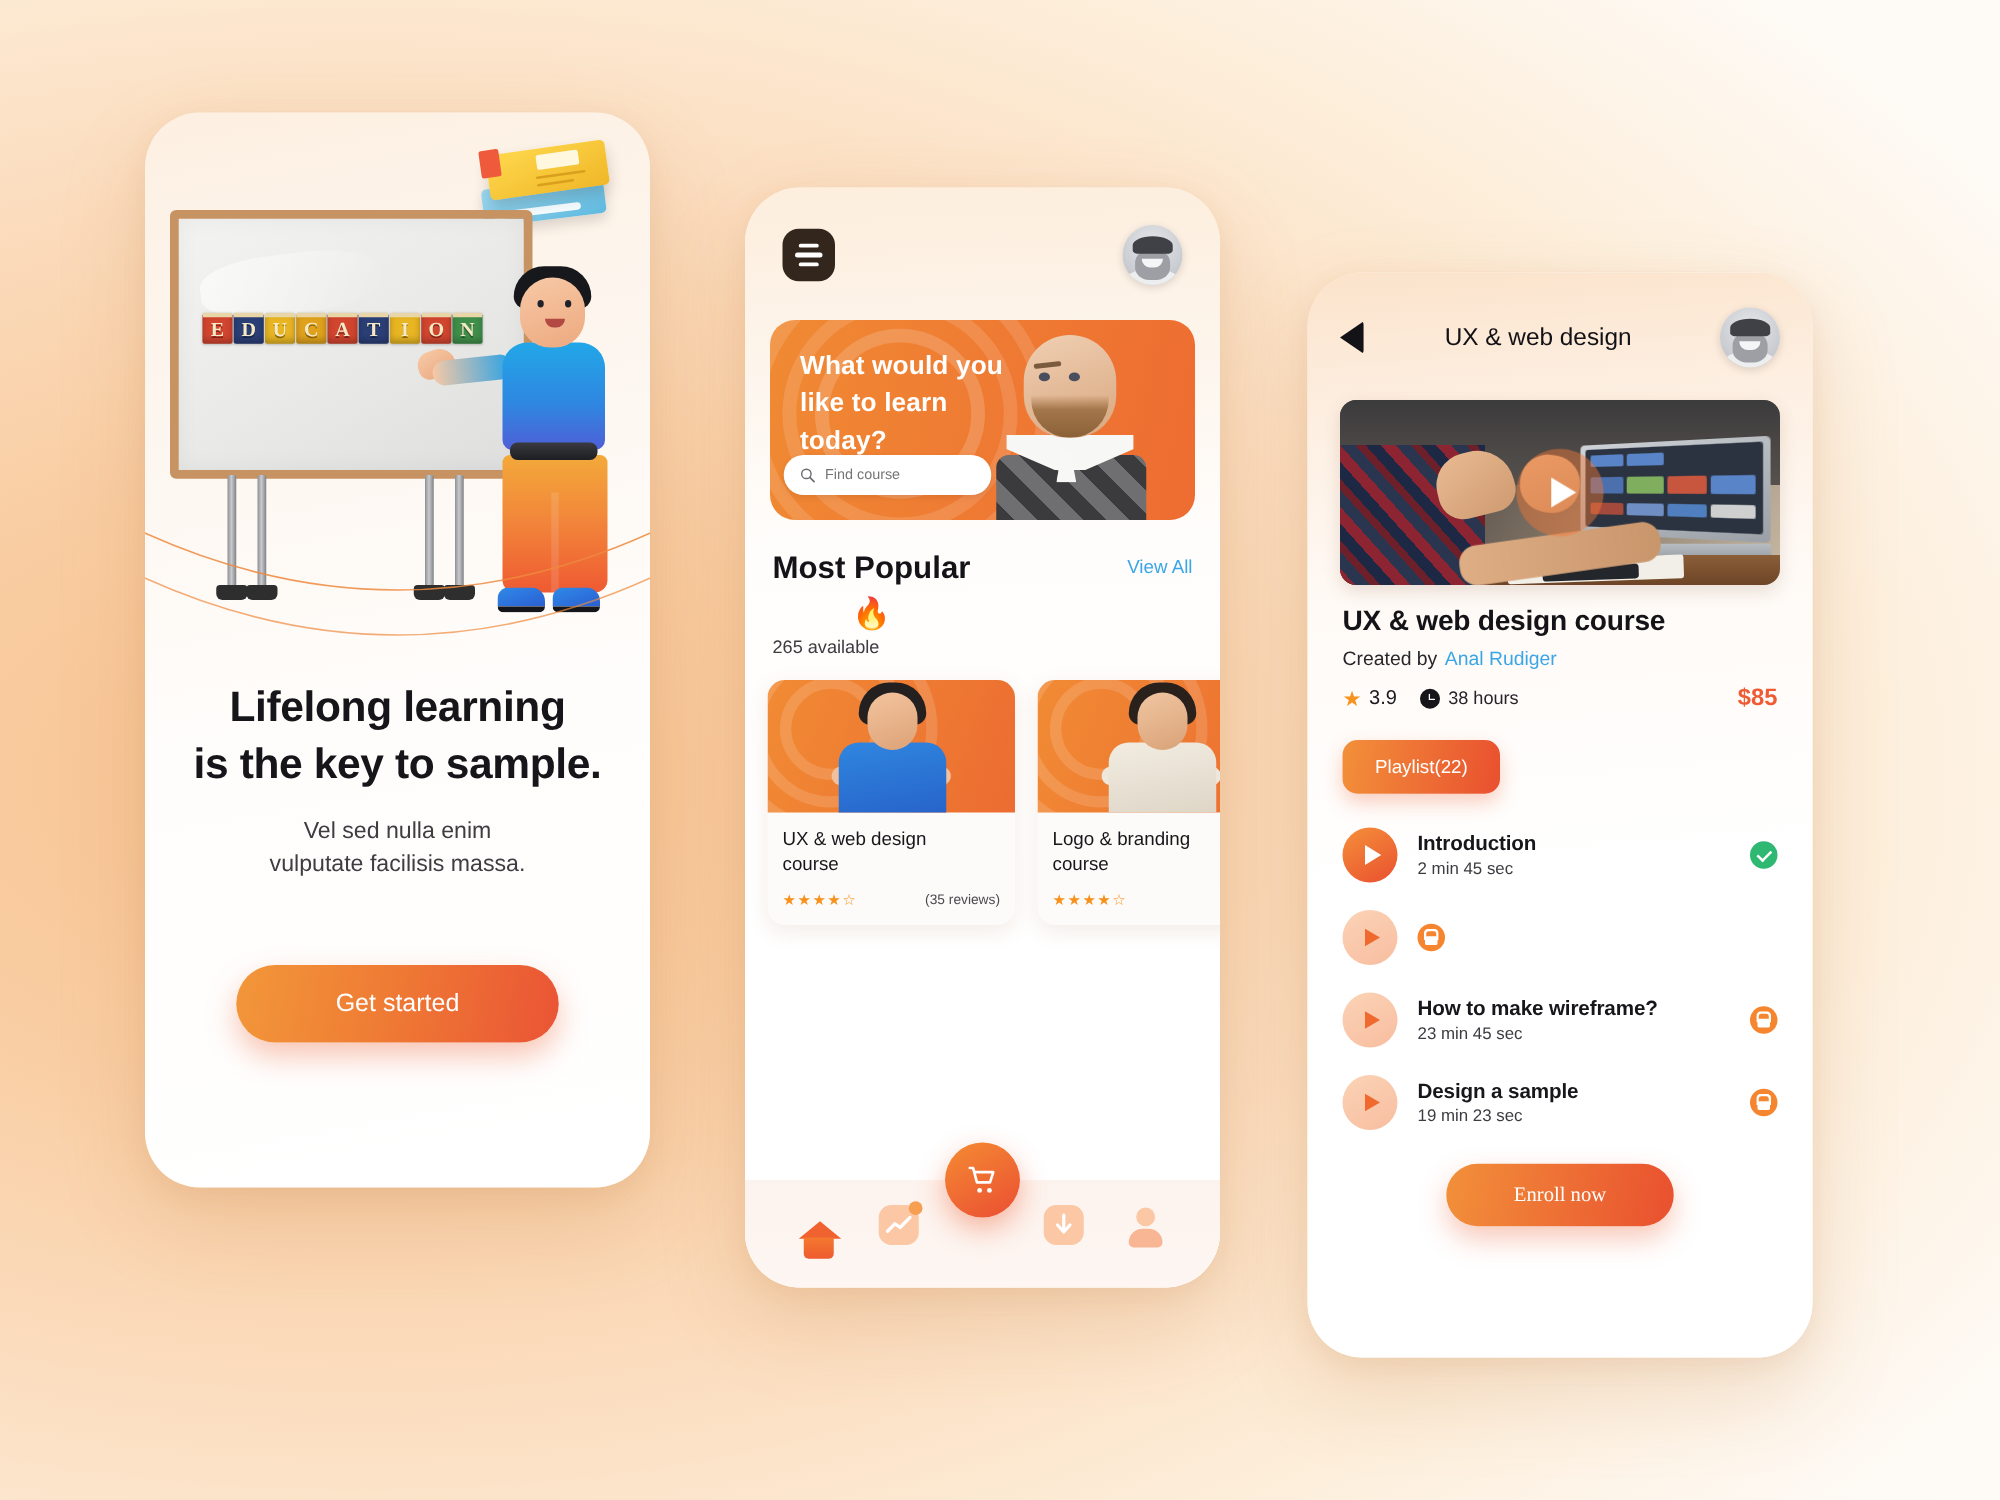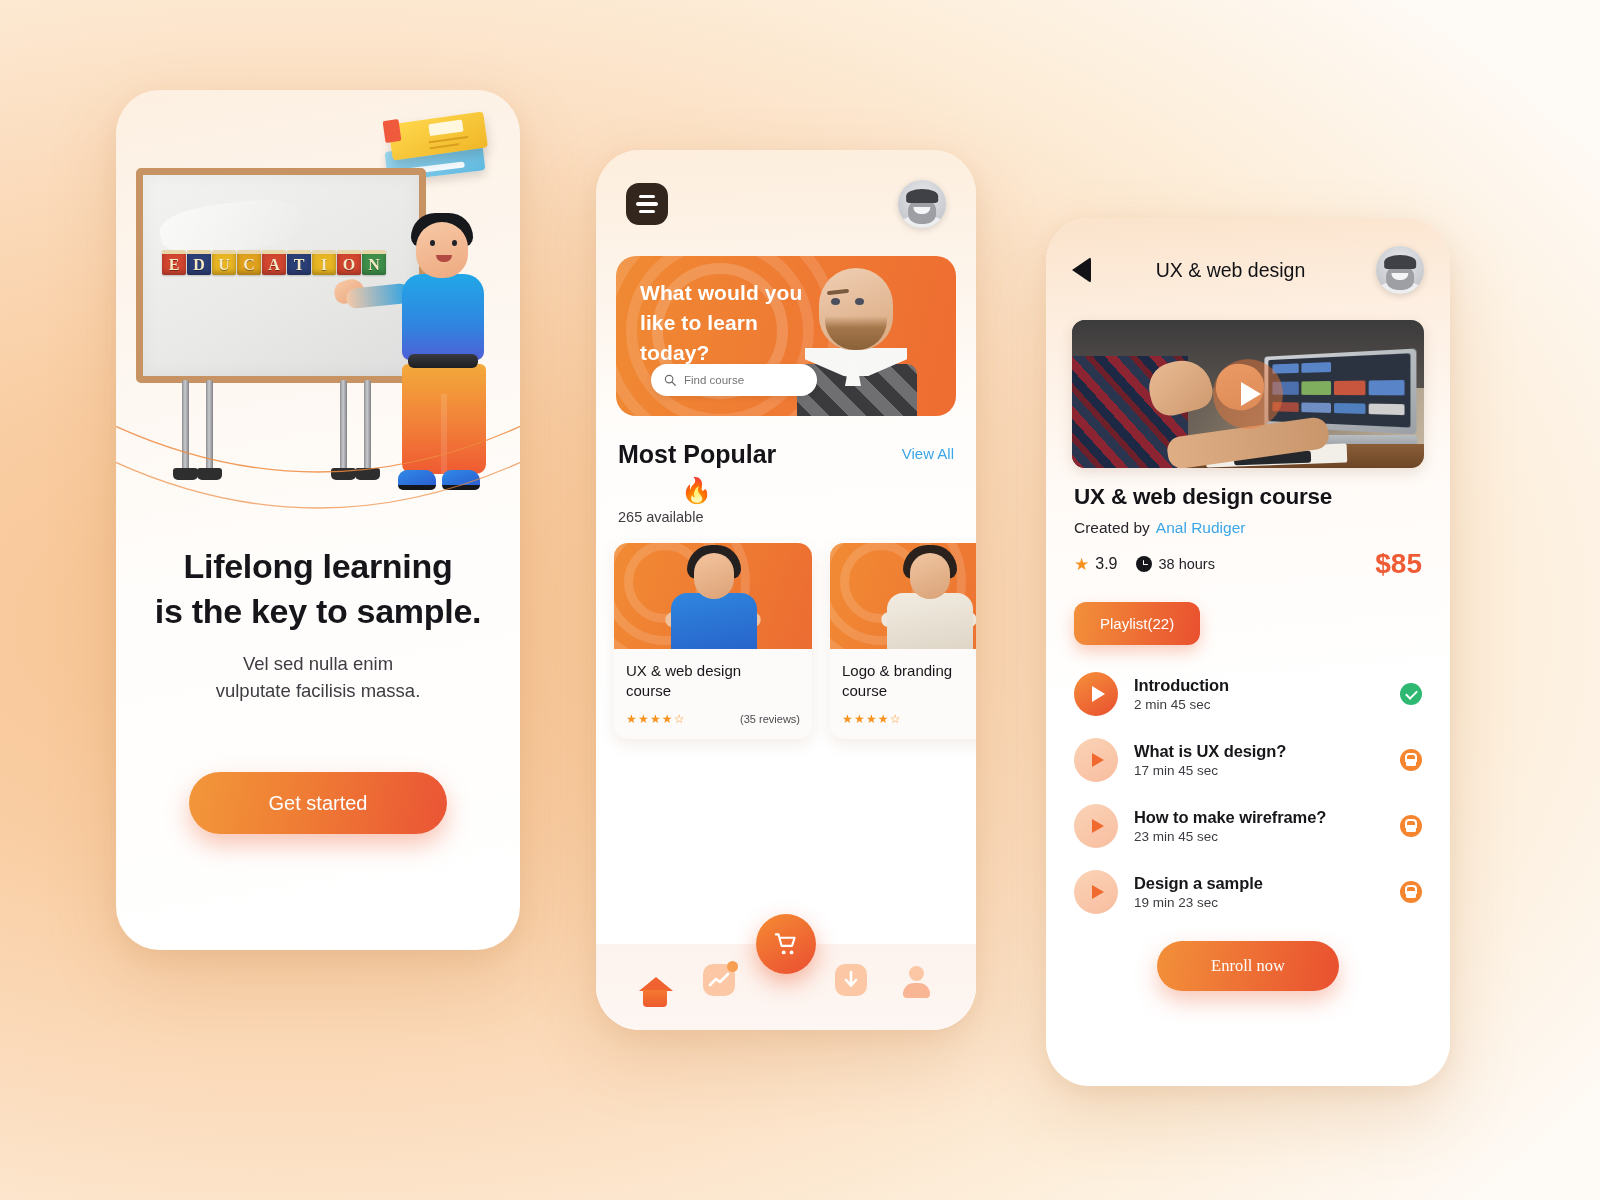--- a/index.html
+++ b/index.html
@@ -124,21 +124,21 @@
     background:#f4f5f6;border-radius:0 0 14px 14px;}
   .hero { margin: 28px 20px 0; height: 160px; border-radius: 20px; overflow: hidden; position: relative;
     background: linear-gradient(102deg,#f08a33 0%,#ef7d33 42%,#ee6c31 100%); }
   .hero .rings { position: absolute; right: 34%; top: -28%; width: 240px; height: 240px; }
   .hero .rings span { position: absolute; border: 11px solid rgba(255,255,255,.13); border-radius: 50%; }
   .hero .rings span:nth-child(1){ inset: 0; }
   .hero .rings span:nth-child(2){ inset: 26px; }
   .hero .rings span:nth-child(3){ inset: 52px; border-color: rgba(255,255,255,.17); }
   .hero-txt { position: absolute; left: 24px; top: 22px; color: #fff; font-size: 21px;
     font-weight: bold; line-height: 1.42; letter-spacing: .1px; z-index: 3; }
-  .search { position: absolute; left: 35px; bottom: 20px; width: 166px; height: 32px;
+  .search { position: absolute; left: 11px; bottom: 20px; width: 166px; height: 32px;
     background: #fff; border-radius: 16px; display: flex; align-items: center; gap: 8px;
     padding: 0 13px; z-index: 3; box-shadow: 0 2px 6px rgba(0,0,0,.08); }
   .search input { border: none; outline: none; font-size: 11.5px; color: #6a6a6e;
     font-family: inherit; width: 100%; background: transparent; }
   .man { position: absolute; right: 0; bottom: 0; width: 175px; height: 160px; z-index: 2; overflow: hidden;}
   .m-head{position:absolute;left:38px;top:12px;width:74px;height:82px;
     background:linear-gradient(160deg,#f0cfb3,#d8a77f);border-radius:38px 38px 34px 34px;}
   .m-brow{position:absolute;left:46px;top:34px;width:22px;height:4px;background:#7c5a3d;border-radius:2px;transform:rotate(-6deg);}
   .m-eye{position:absolute;top:42px;width:9px;height:7px;background:#4a4f5e;border-radius:50%;}
   .m-eye.l{left:50px;} .m-eye.r{left:74px;}
@@ -243,21 +243,21 @@
   .c-title { font-size: 22.5px; font-weight: bold; color: #141418; letter-spacing: -.2px; }
   .c-by { margin-top: 9px; font-size: 15.5px; color: #27272b; }
   .c-by b { color: #3aa6e8; font-weight: normal; margin-left: 6px; }
   .c-row { display: flex; align-items: center; margin-top: 11px; gap: 18px; }
   .c-rate { display: flex; align-items: center; gap: 6px; font-size: 16px; color: #1b1b1f; }
   .c-rate .st { color: #f7921e; font-size: 17px; }
   .c-hours { display: flex; align-items: center; gap: 7px; font-size: 14.5px; color: #24242a; }
   .clock { width: 16px; height: 16px; border-radius: 50%; background: #15151a; position: relative; }
   .clock:before{content:"";position:absolute;left:7px;top:3.5px;width:1.8px;height:5.5px;background:#fff;border-radius:1px;}
   .clock:after{content:"";position:absolute;left:7.5px;top:7.5px;width:4.5px;height:1.8px;background:#fff;border-radius:1px;}
-  .c-price { margin-left: auto; font-size: 28px; font-weight: bold; color: #ef5b34; }
+  .c-price { margin-left: auto; font-size: 19px; font-weight: bold; color: #ef5b34; }
   .pl-btn { margin: 22px 28px 0; padding: 13px 26px; border: none; cursor: pointer;
     border-radius: 12px; color: #fff; font-size: 15px; font-family: inherit;
     background: linear-gradient(100deg,#f2903a,#e9502f);
     box-shadow: 0 7px 16px rgba(235,95,50,.30); }
   .lessons { padding: 16px 28px 0; }
   .lesson { display: flex; align-items: center; gap: 16px; padding: 11px 0; }
   .play-sm { width: 44px; height: 44px; border-radius: 50%; flex: 0 0 44px;
     display: flex; align-items: center; justify-content: center; cursor: pointer; }
   .play-sm.done { background: linear-gradient(150deg,#f5903a,#e9502f); }
   .play-sm.done:after { content:""; border-left: 13px solid #fff;
@@ -571,24 +571,20 @@
       <div class="lesson">
         <span class="play-sm done"></span>
         <span class="les-txt">
           <span class="les-name">Introduction</span>
           <span class="les-dur" style="display:block">2 min 45 sec</span>
         </span>
         <span class="badge ok"></span>
       </div>
       <div class="lesson">
         <span class="play-sm lock"></span>
-        <span class="les-txt">
-          <span class="les-name">What is UX design?</span>
-          <span class="les-dur" style="display:block">17 min 45 sec</span>
-        </span>
         <span class="badge lk"></span>
       </div>
       <div class="lesson">
         <span class="play-sm lock"></span>
         <span class="les-txt">
           <span class="les-name">How to make wireframe?</span>
           <span class="les-dur" style="display:block">23 min 45 sec</span>
         </span>
         <span class="badge lk"></span>
       </div>

